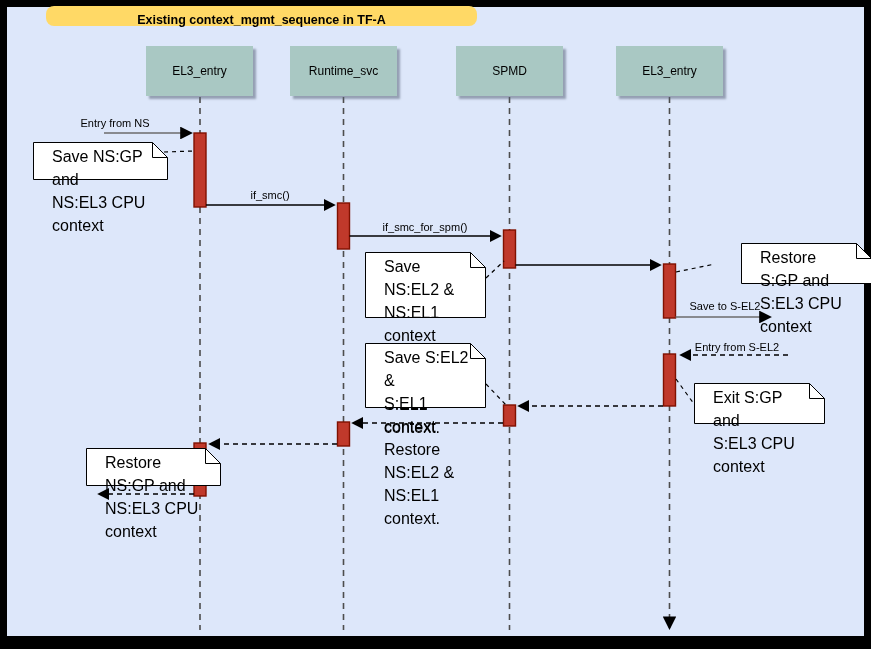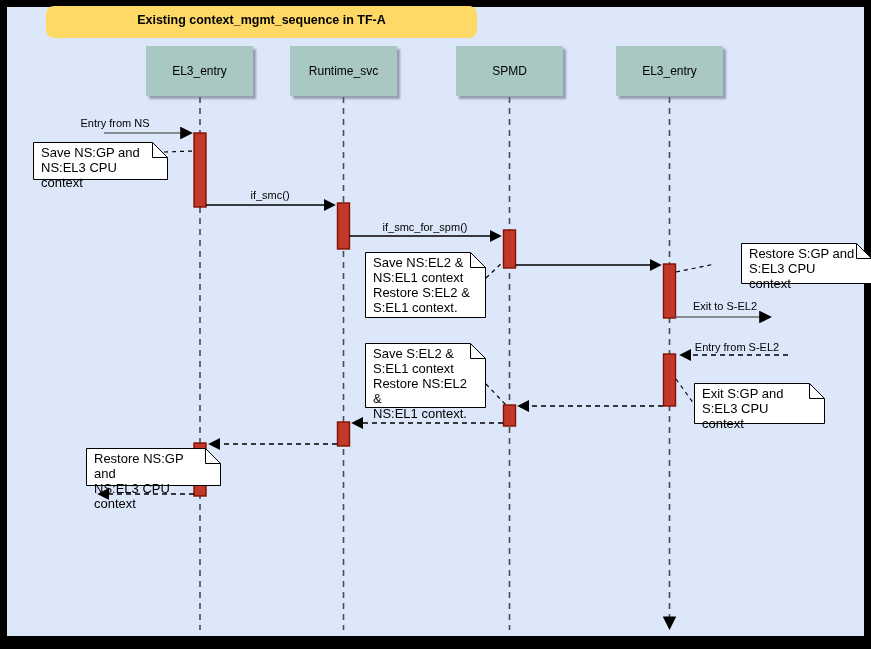--- a/index.html
+++ b/index.html
@@ -3,37 +3,37 @@
 <meta charset="utf-8">
 <style>
   html,body{margin:0;padding:0;background:#222;}
   .stage{
     position:relative;width:871px;height:649px;background:#000;overflow:hidden;
     font-family:"Liberation Sans","DejaVu Sans",sans-serif;color:#000;
   }
   .canvas{position:absolute;left:7px;top:7px;width:857px;height:629px;background:#dde7fa;}
   .overlay{position:absolute;left:0;top:0;width:871px;height:649px;}
   .title{
-    position:absolute;left:46px;top:6px;width:431px;height:32px;
+    position:absolute;left:46px;top:6px;width:431px;height:20px;
     background:#ffd966;border-radius:8px;
     font-weight:bold;font-size:12.5px;line-height:28px;text-align:center;
   }
   .lifehead{
     position:absolute;top:46px;width:107px;height:50px;background:#a9c8c3;
     box-shadow:3px 3px 2px rgba(90,100,120,0.55);
     font-size:12px;line-height:50px;text-align:center;
   }
   .msg-label{
     position:absolute;font-size:11px;line-height:13px;text-align:center;height:13px;
   }
   .note{position:absolute;}
   .note svg{position:absolute;left:0;top:0;}
   .note .note-text{
     position:absolute;left:0;top:0;right:0;bottom:0;
-    padding:3px 14px 3px 8px;font-size:13px;line-height:15px;
+    padding:3px 14px 3px 19px;font-size:16px;line-height:23px;
     white-space:pre-line;
   }
 </style>
 </head>
 <body>
 
 <div class="stage">
   <div class="canvas"></div>
 
   <svg class="overlay" viewBox="0 0 871 649">
@@ -88,21 +88,21 @@
   <div class="lifehead" style="left:290px;">
     <span>Runtime_svc</span>
   </div>
   <div class="lifehead" style="left:616px;">
     <span>EL3_entry</span>
   </div>
 
   <div class="msg-label" style="left:60px;top:117px;width:110px;">Entry from NS</div>
   <div class="msg-label" style="left:215px;top:189px;width:110px;">if_smc()</div>
   <div class="msg-label" style="left:360px;top:221px;width:130px;">if_smc_for_spm()</div>
-  <div class="msg-label" style="left:670px;top:300px;width:110px;">Exit to S-EL2</div>
+  <div class="msg-label" style="left:670px;top:300px;width:110px;">Save to S-EL2</div>
   <div class="msg-label" style="left:682px;top:341px;width:110px;">Entry from S-EL2</div>
 
   <div class="note" style="left:33px;top:142px;width:135px;height:38px;">
     <svg width="135" height="38" viewBox="0 0 135 38">
       <path d="M0.5,0.5 L119.5,0.5 L134.5,15.5 L134.5,37.5 L0.5,37.5 Z" fill="#fff" stroke="#000" stroke-width="1"></path>
       <path d="M119.5,0.5 L119.5,15.5 L134.5,15.5" fill="none" stroke="#000" stroke-width="1"></path>
     </svg>
     <div class="note-text">Save NS:GP and
 NS:EL3 CPU context</div>
   </div>

